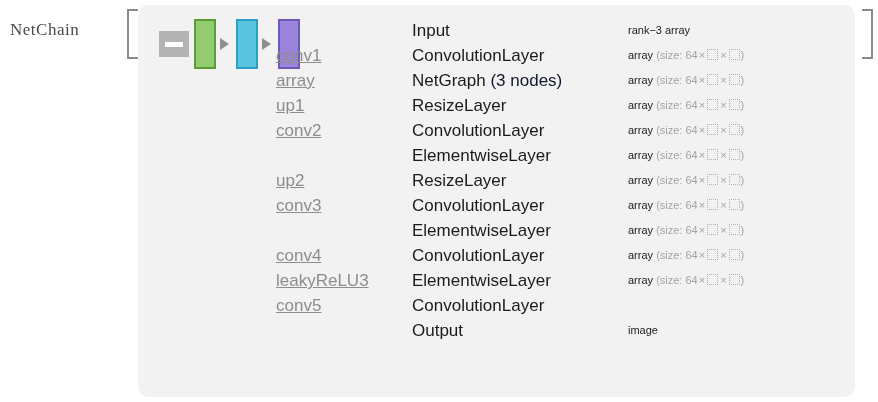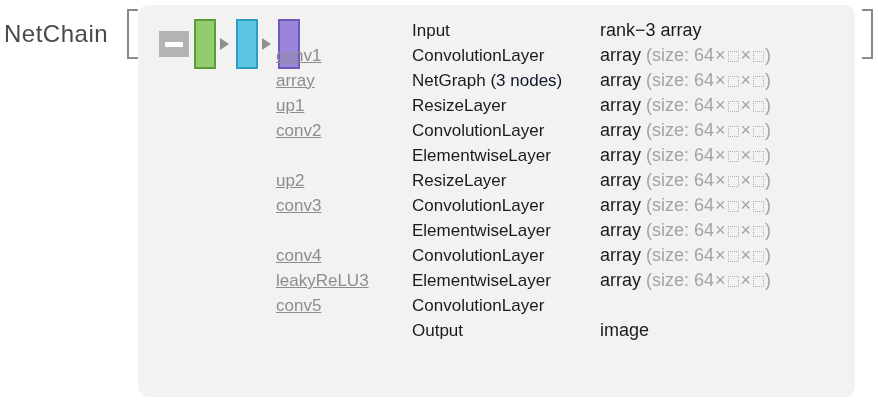--- a/index.html
+++ b/index.html
@@ -12,24 +12,24 @@
     height: 402px;
     position: relative;
     overflow: hidden;
     font-family: "Liberation Sans", sans-serif;
     -webkit-font-smoothing: antialiased;
   }
 
   
   #head-label {
     position: absolute;
-    left: 4px;
+    left: 10px;
     top: 20px;
-    font-family: Liberation Sans, sans-serif;
-    font-size: 24px;
+    font-family: Liberation Serif, serif;
+    font-size: 17px;
     letter-spacing: 0.5px;
     color: #4a4a4a;
     white-space: nowrap;
   }
 
   
   .bracket {
     position: absolute;
     width: 11px;
     border-top: 2px solid #8a8a8a;
@@ -137,22 +137,22 @@
     position: absolute;
     left: 274px;
     font-size: 17px;
     color: #1b1b1b;
   }
   .col-type .annot {
     color: #0f172a;
   }
   .col-shape {
     position: absolute;
-    left: 462px;
-    font-size: 18px;
+    left: 490px;
+    font-size: 11px;
     color: #1b1b1b;
   }
   .col-shape .annot {
     color: #a3a3a3;
   }
 
   
   .ph-box {
     display: inline-block;
     width: 11px;

